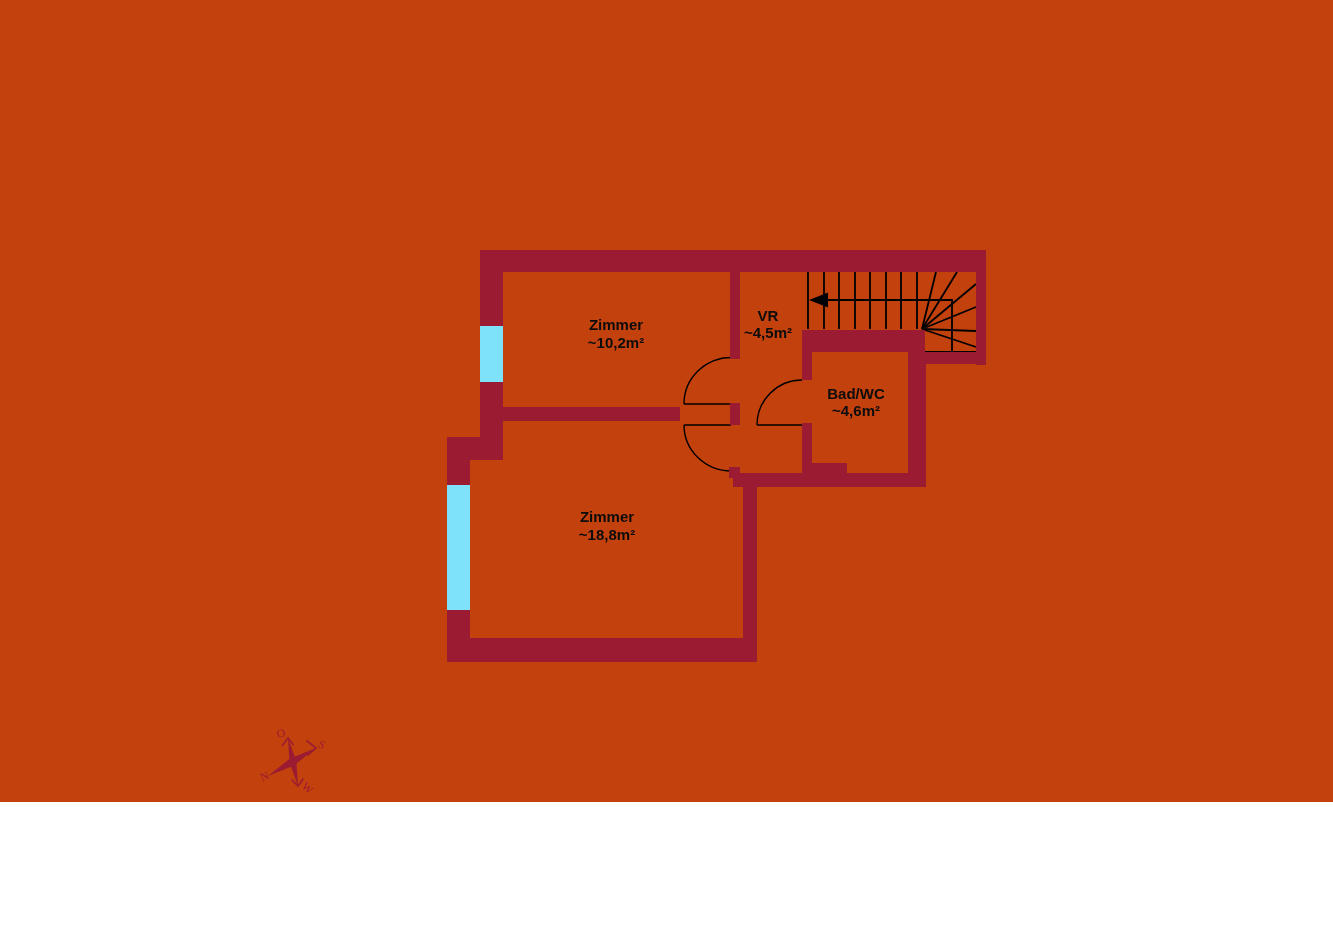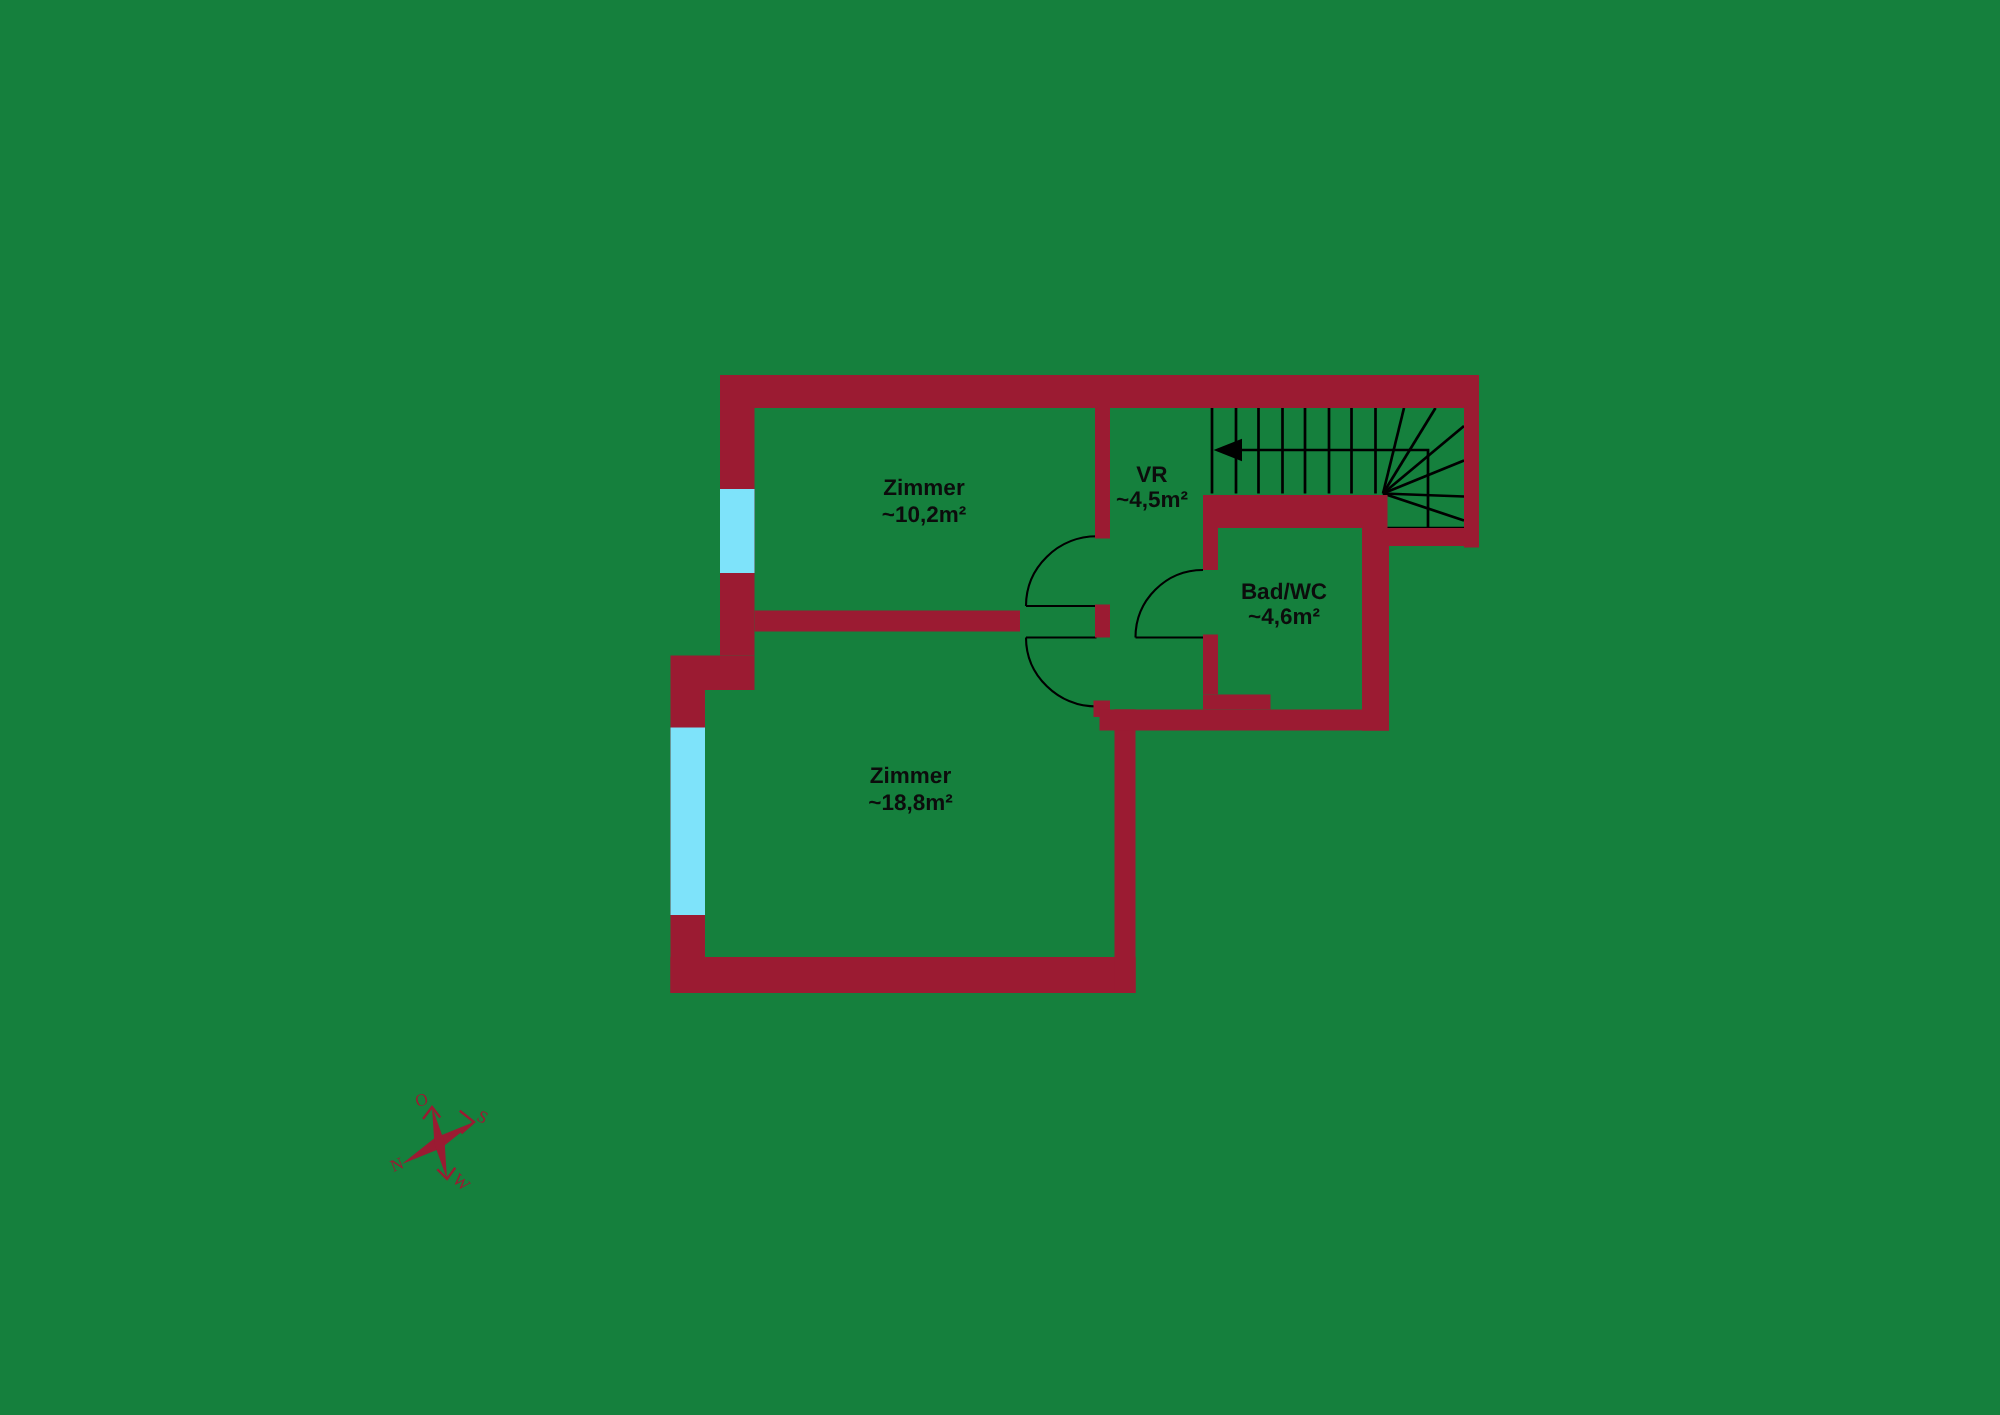--- a/index.html
+++ b/index.html
@@ -4,22 +4,22 @@
 <style>
   html, body {
     margin: 0;
     padding: 0;
     background: #ffffff;
     font-family: "Liberation Sans", sans-serif;
   }
   #canvas {
     position: relative;
     width: 1333px;
-    height: 943px;
-    background: #15803d;
+    height: 802px;
+    background: #c2410c;
     overflow: hidden;
   }
   #plan-svg {
     position: absolute;
     left: 0;
     top: 0;
   }
   text.room-label {
     font-family: "Liberation Sans", sans-serif;
     font-weight: 700;

